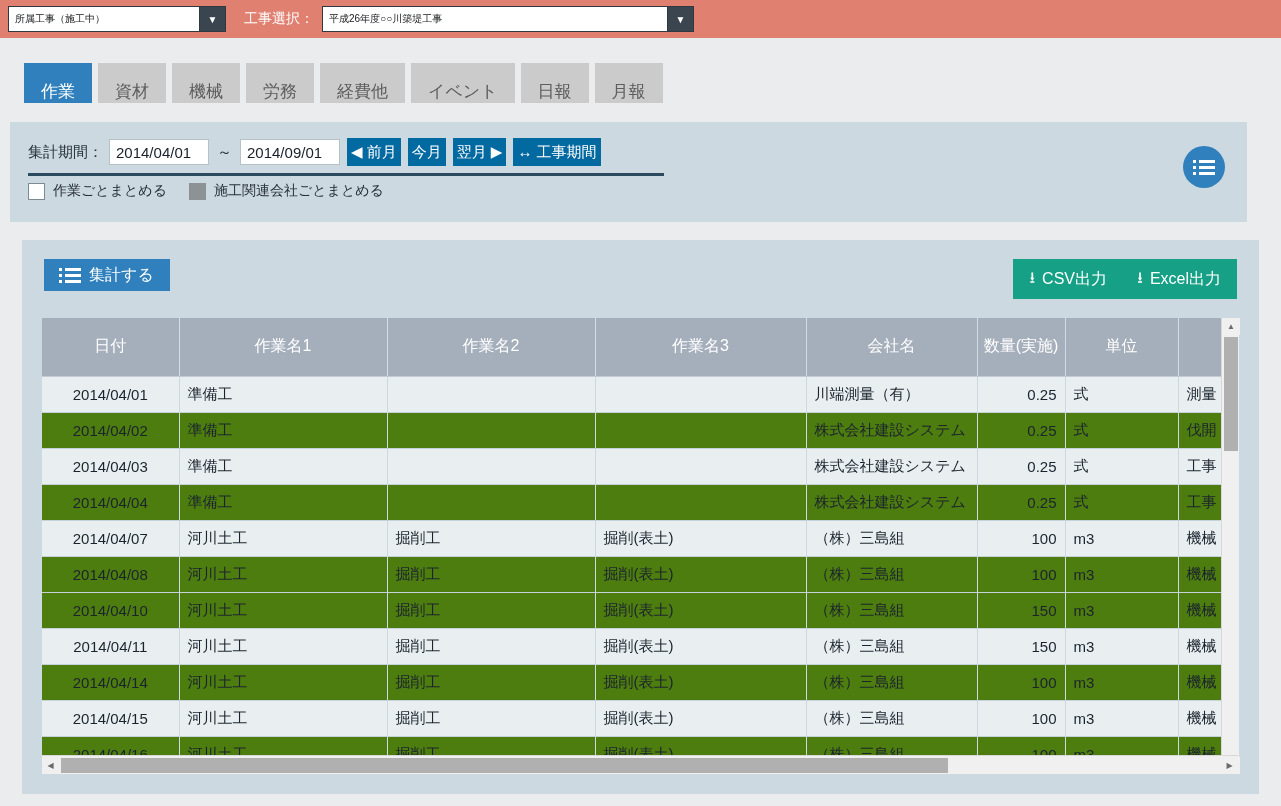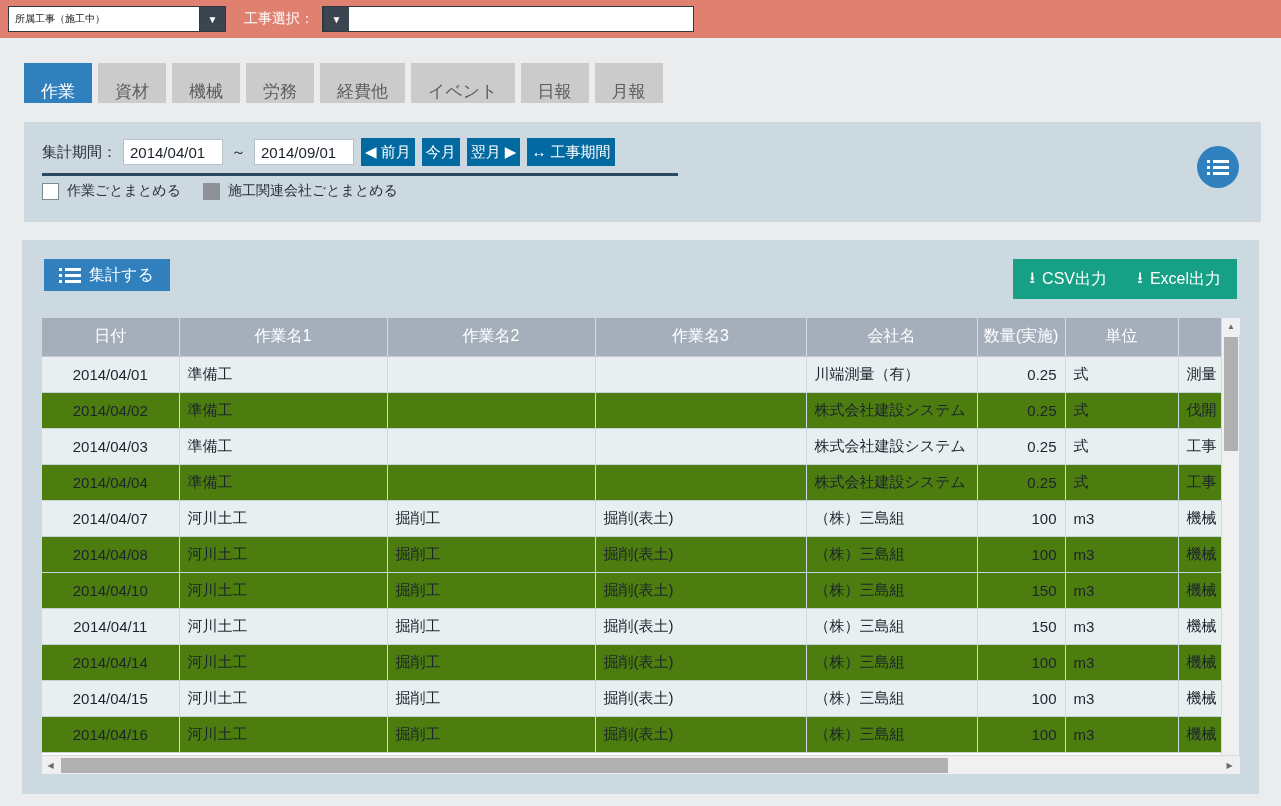--- a/index.html
+++ b/index.html
@@ -48,21 +48,21 @@
   .tab {
     height: 40px; padding: 0 17px;
     display: flex; align-items: flex-end; justify-content: center;
     background: #cbcbcb; color: #5d5d5d; font-size: 17px;
     cursor: pointer; user-select: none;
   }
   .tab.active { background: #2f80bd; color: #ffffff; }
 
   
   .panel-filter {
-    position: absolute; left: 24px; top: 122px;
+    position: absolute; left: 10px; top: 122px;
     width: 1237px; height: 100px;
     background: #ccd9e0;
   }
   .filter-row1 {
     position: absolute; left: 18px; top: 16px;
     display: flex; align-items: center;
   }
   .flabel { font-size: 15px; color: #27313a; margin-right: 6px; white-space: nowrap; }
   .dateinput {
     width: 100px; height: 26px; background: #ffffff; border: 1px solid #b6c2c9;
@@ -120,21 +120,21 @@
 
   
   .grid-wrap {
     position: absolute; left: 20px; top: 78px;
     width: 1196px; height: 456px;
     background: #ffffff; overflow: hidden;
   }
   table.grid { border-collapse: collapse; table-layout: fixed; width: 1196px; }
   table.grid th {
     background: #a5aebb; color: #ffffff; font-weight: normal;
-    font-size: 16px; height: 38px; text-align: center;
+    font-size: 16px; height: 58px; text-align: center;
     border-right: 1px solid #d3dbe3; border-bottom: 1px solid #c3ccd6;
   }
   table.grid td {
     font-size: 15px; color: #1b242e; height: 36px;
     padding: 0 8px; border-right: 1px solid #cdd8e0;
     border-bottom: 1px solid #c6d2da;
     white-space: nowrap; overflow: hidden;
   }
   tr.odd td  { background: #e9eef0; }
   tr.even td { background: #4d7c0f; }
@@ -183,20 +183,21 @@
 </head>
 <body>
 
 <div class="topbar">
   <div class="combo" id="combo-affiliation">
     <span class="cval">所属工事（施工中）</span>
     <span class="carrow">▼</span>
   </div>
   <span class="topbar-label">工事選択：</span>
   <div class="combo" id="combo-project">
+    <span class="cval">平成26年度○○川築堤工事</span>
     <span class="carrow">▼</span>
   </div>
 </div>
 
 <div class="tabs" id="tab-bar">
     <div class="tab active">
       <span>作業</span>
     </div>
     <div class="tab">
       <span>資材</span>

